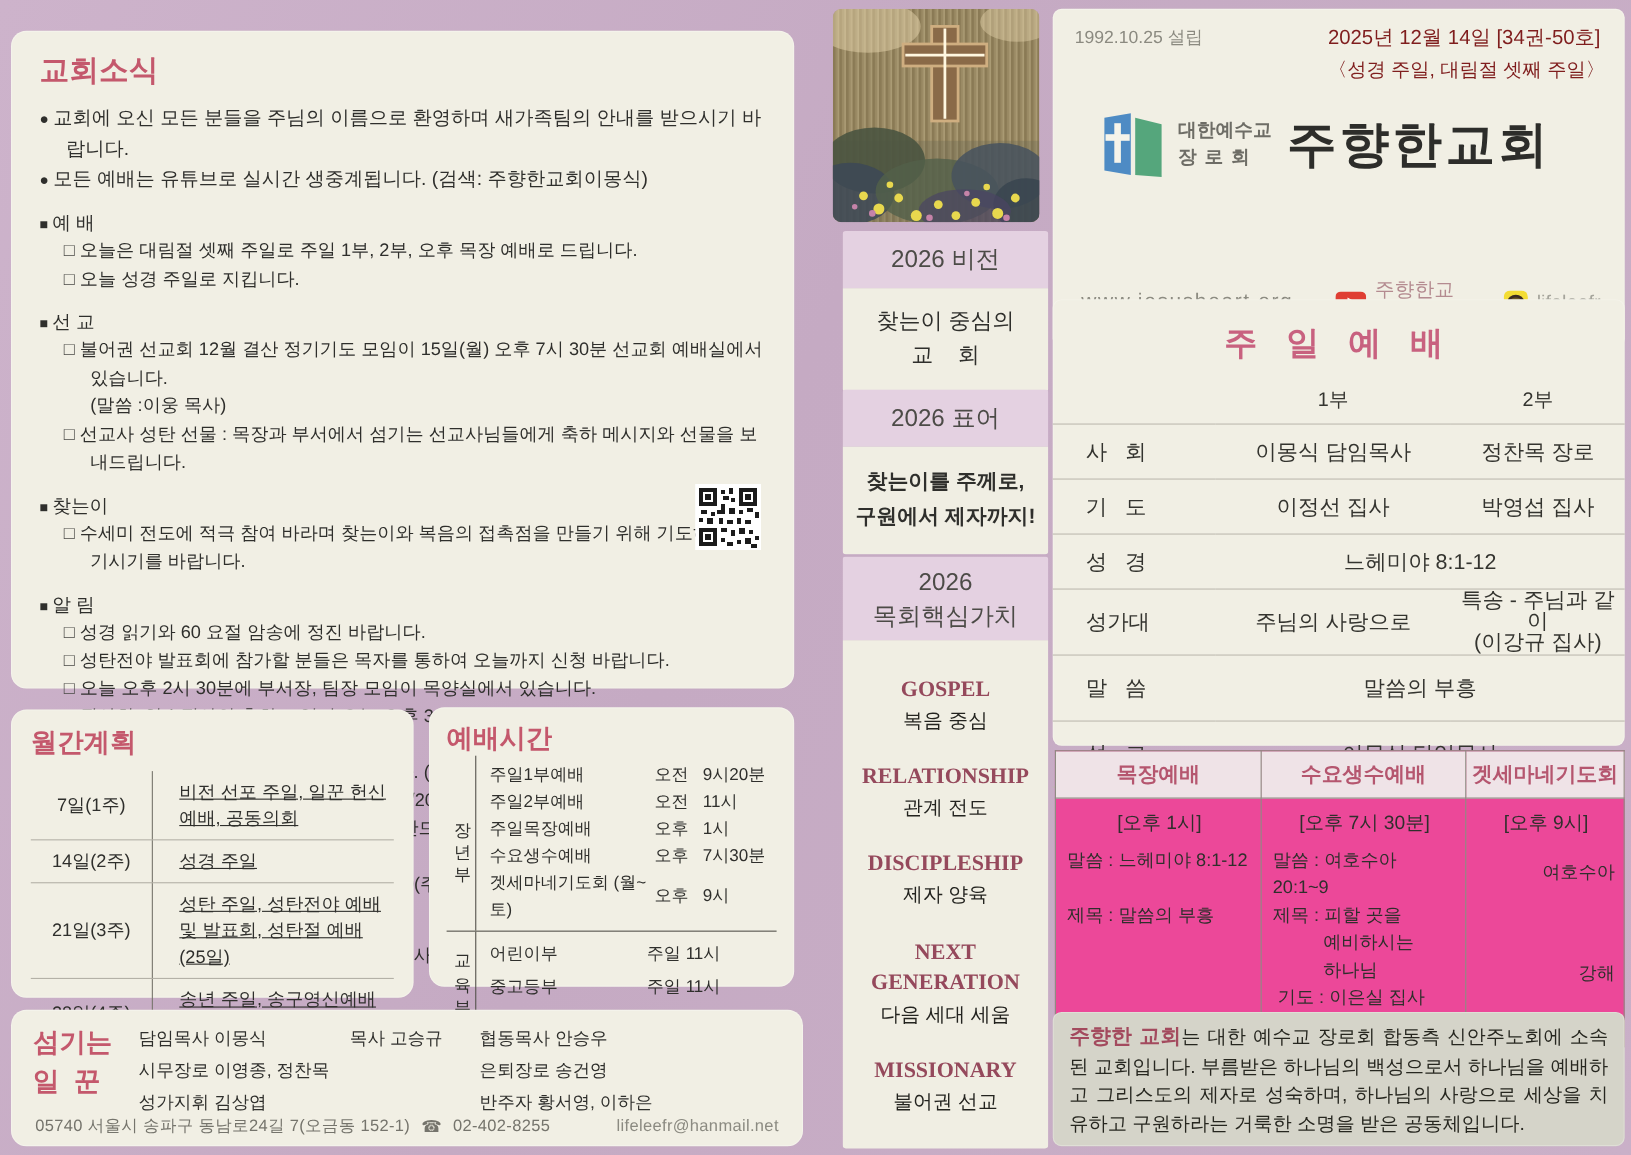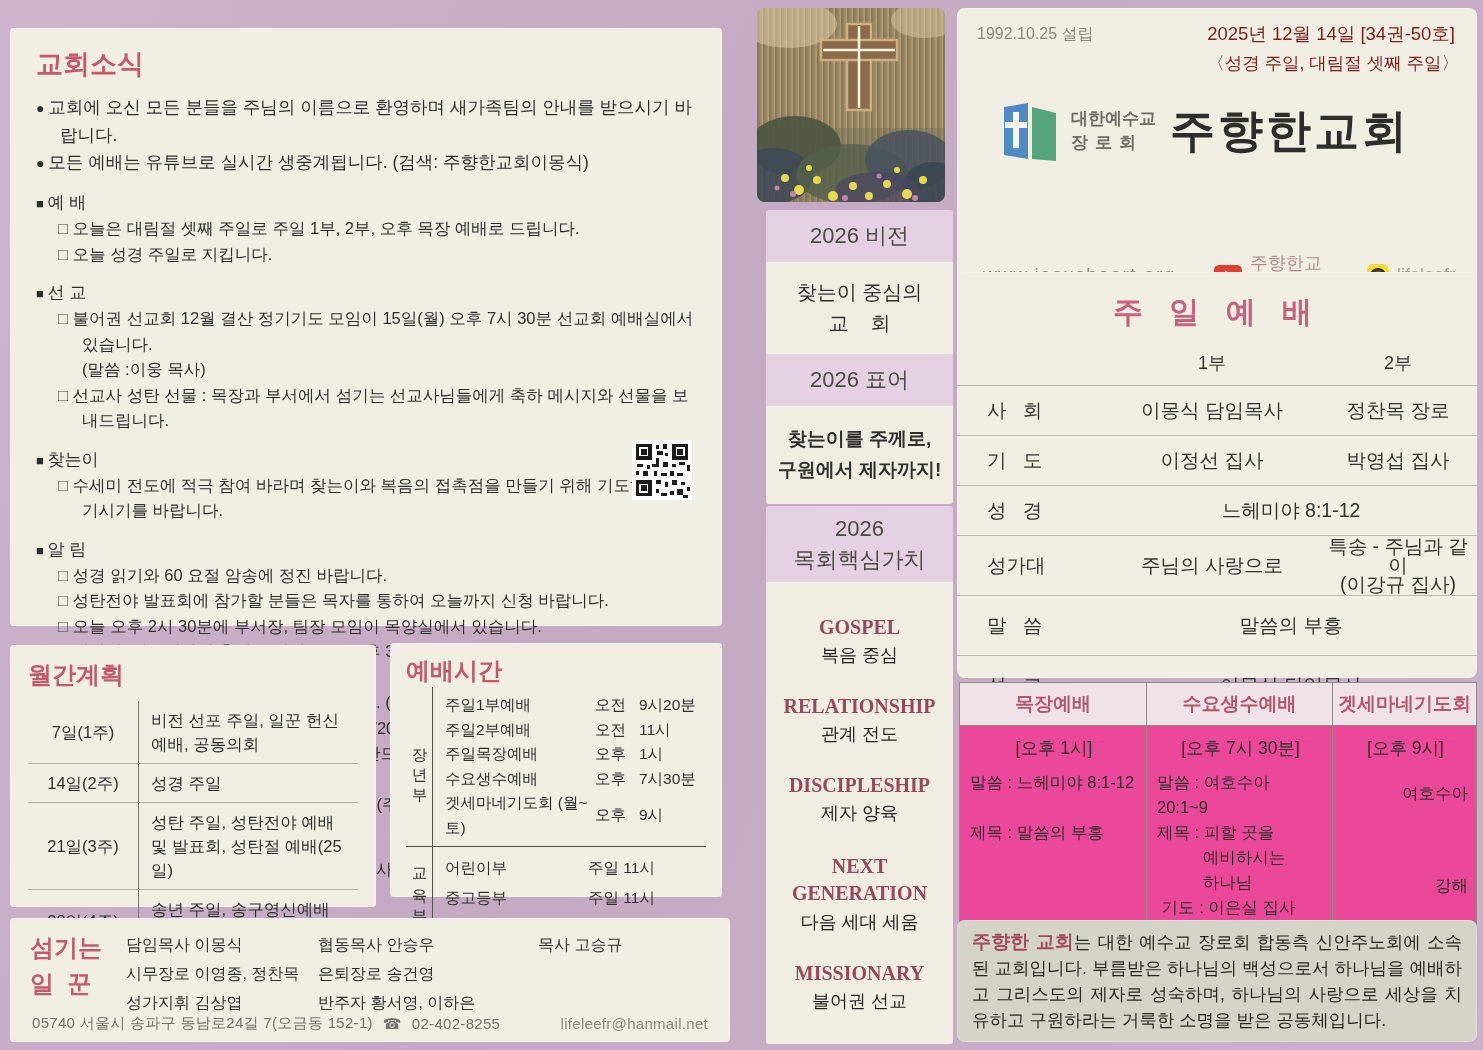--- a/index.html
+++ b/index.html
@@ -2,21 +2,21 @@
 <html><head>
 <meta charset="utf-8">
 <style>
   html,body{margin:0;padding:0;}
   body{
     width:1483px;height:1050px;overflow:hidden;
     background:linear-gradient(115deg,#cdb3cb 0%,#c5aac3 45%,#cab0c8 100%);
     font-family:"Liberation Sans","DejaVu Sans",sans-serif;
     color:#2f2f2c;position:relative;
   }
-  .panel{position:absolute;background:#f1efe4;border-radius:4px;box-shadow:0 0 0 1px rgba(255,255,255,.25) inset;}
+  .panel{position:absolute;background:#f1efe4;border-radius:14px;box-shadow:0 0 0 1px rgba(255,255,255,.25) inset;}
   .rose-title{font-weight:bold;color:#c4586c;}
 
   
   .news{left:10px;top:28px;width:712px;height:598px;padding:16px 26px;box-sizing:border-box;}
   .news-title{font-size:27px;margin:2px 0 12px 0;}
   .n-intro{font-size:17.5px;line-height:27px;padding-left:24px;text-indent:-24px;}
   .n-intro::before{content:"\25CF  ";font-size:14px;}
   .n-sec{margin-top:13px;}
   .n-sec-title{font-size:17px;line-height:25px;padding-left:22px;text-indent:-22px;}
   .n-sec-title::before{content:"\25A0  ";font-size:13px;}
@@ -25,21 +25,21 @@
   .n-sub{font-size:16.5px;line-height:25.5px;padding-left:46px;}
   .qr{position:absolute;right:30px;top:412px;width:60px;height:60px;}
 
   
   .monthly{left:10px;top:645px;width:366px;height:262px;padding:14px 18px;box-sizing:border-box;}
   .box-title{font-size:24px;}
   .m-table{width:100%;border-collapse:collapse;margin-top:10px;}
   .m-table td{border-bottom:1px solid #b4b1a7;padding:7px 6px;font-size:16.5px;line-height:24px;vertical-align:middle;}
   .m-table tr:last-child td{border-bottom:none;}
   .m-date{width:98px;text-align:center;border-right:1.5px solid #77756c;}
-  .m-table .m-desc{padding-left:12px;}
+  .m-table .m-desc{padding-left:24px;text-decoration:underline;}
 
   
   .times{left:390px;top:643px;width:332px;height:254px;padding:12px 16px;box-sizing:border-box;}
   .t-group{display:flex;align-items:stretch;}
   .t-glabel{width:26px;display:flex;align-items:center;justify-content:center;
     writing-mode:vertical-rl;text-orientation:upright;font-size:15.5px;letter-spacing:5px;
     border-right:1.5px solid #55534c;}
   .t-rows{flex:1;padding:6px 0 6px 12px;}
   .t-row{display:flex;font-size:15.5px;line-height:24.5px;}
   .t-label{flex:1;}
@@ -291,27 +291,27 @@
   <div class="w-flex">
     <div class="w-title rose-title">
       <div>섬기는</div>
       <div style="white-space:pre;">일  꾼</div>
     </div>
     <div class="w-col w-c1">
       <div>담임목사 이몽식</div>
       <div>시무장로 이영종, 정찬목</div>
       <div>성가지휘 김상엽</div>
     </div>
+    <div class="w-col w-c2">
+      <div>목사 고승규</div>
+    </div>
     <div class="w-col w-c3">
       <div>협동목사 안승우</div>
       <div>은퇴장로 송건영</div>
       <div>반주자 황서영, 이하은</div>
-    </div>
-    <div class="w-col w-c2">
-      <div>목사 고승규</div>
     </div>
   </div>
   <div class="w-footer">
     <span>05740 서울시 송파구 동남로24길 7(오금동 152-1)</span>
     <span class="w-phone">☎</span>
     <span class="w-phone">02-402-8255</span>
     <span class="w-mail">lifeleefr@hanmail.net</span>
   </div>
 </div>
 

